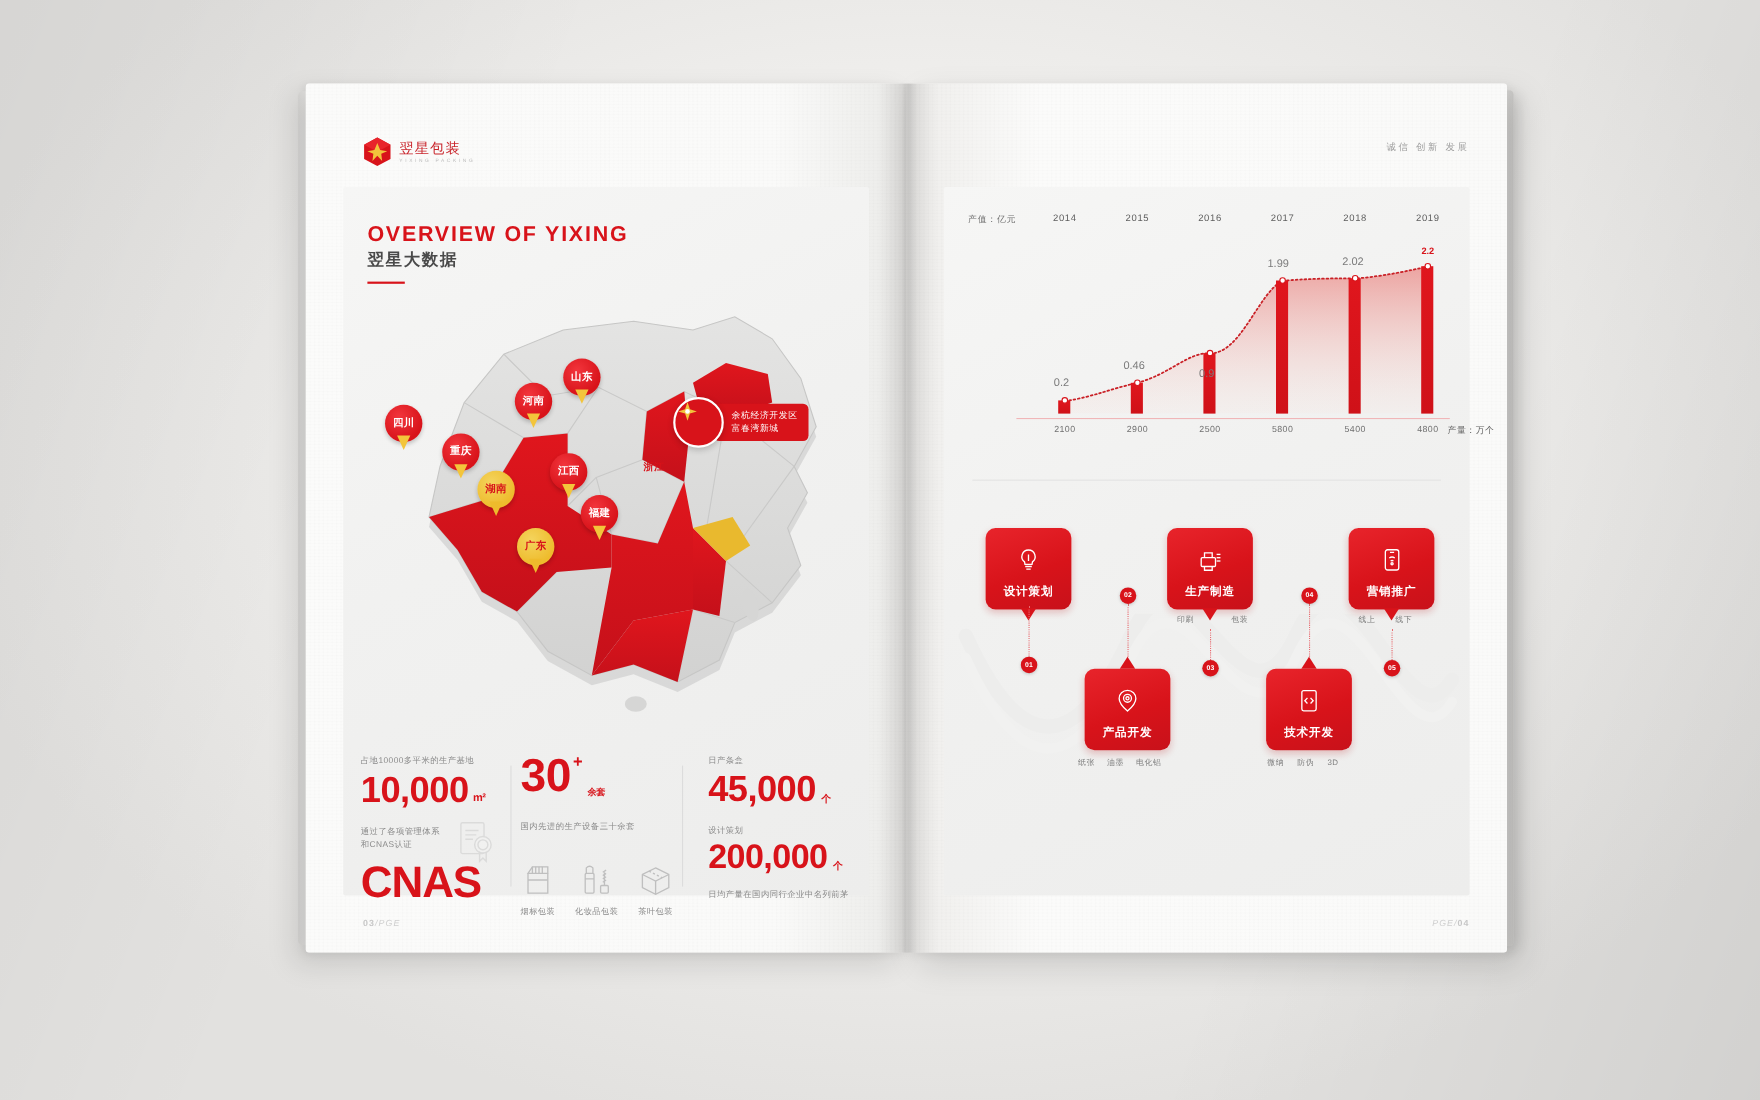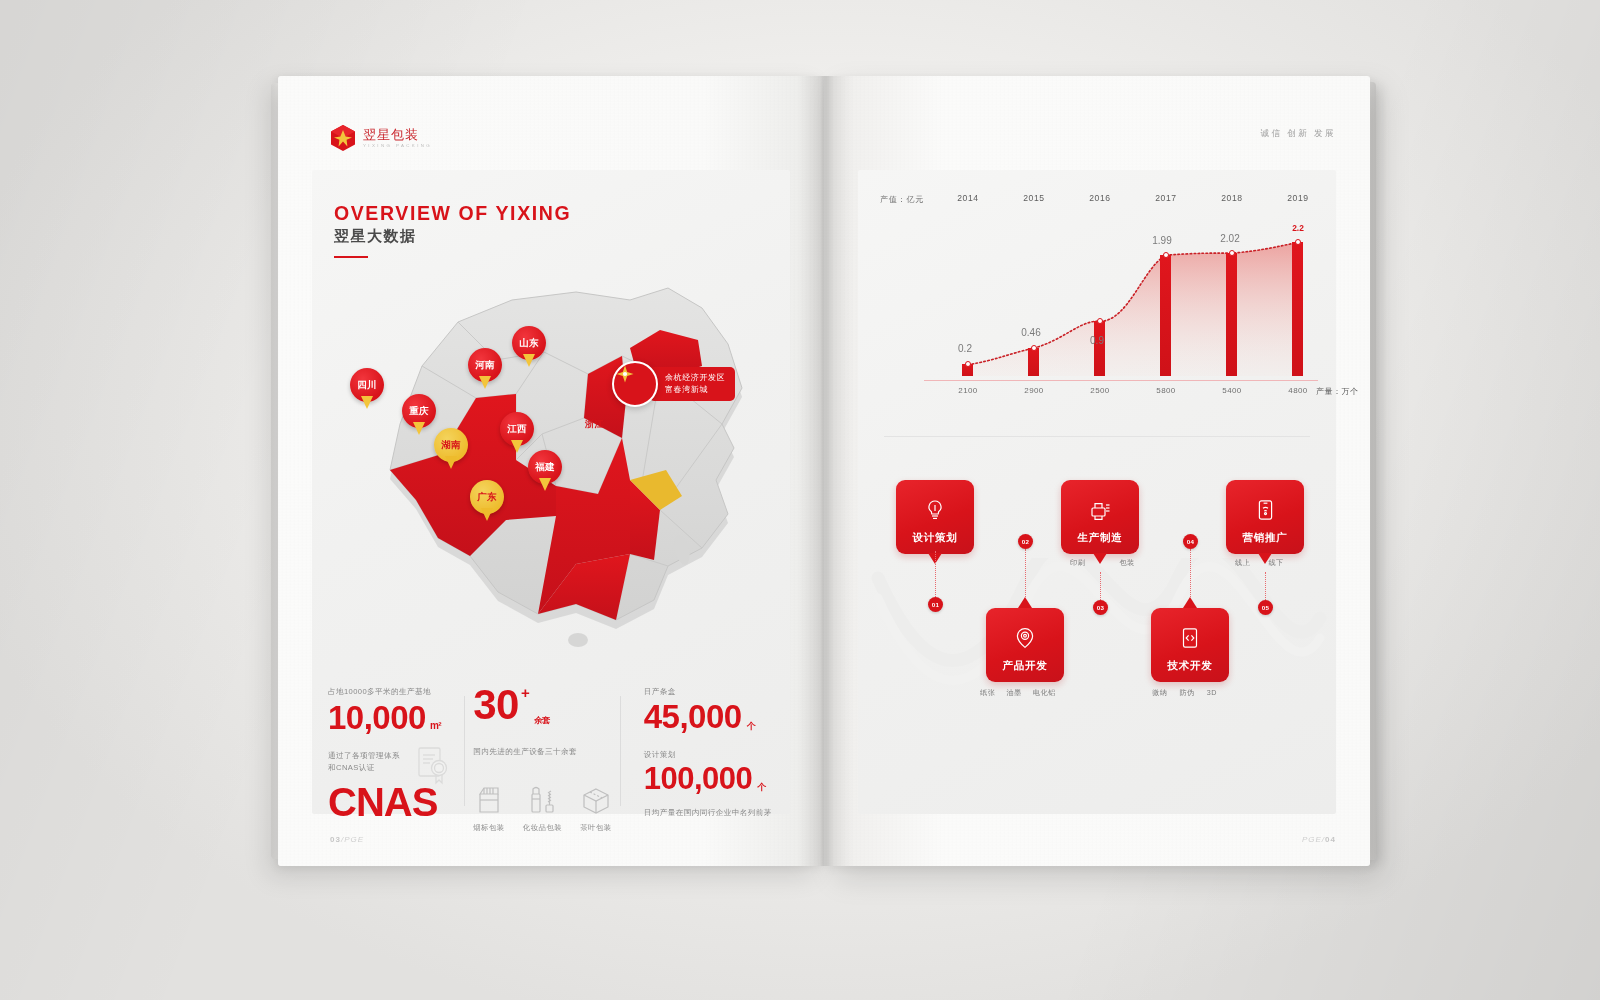--- a/index.html
+++ b/index.html
@@ -467,21 +467,21 @@
         <div class="divider" style="left:308px;"></div>
 
         <div class="stat-col" style="width:170px;">
           <div class="s-note">日产条盒</div>
           <div class="s-big" style="margin-top:2px;">
             <span>45,000</span>
             <span class="s-unit-sm">个</span>
           </div>
           <div class="s-note" style="margin-top:16px;">设计策划</div>
           <div class="s-big" style="margin-top:2px;font-size:31px;">
-            <span>100,000</span>
+            <span>200,000</span>
             <span class="s-unit-sm">个</span>
           </div>
           <div class="s-note" style="margin-top:13px;">日均产量在国内同行企业中名列前茅</div>
         </div>
 
       </div>
     </div>
 
     <div class="pgnum" style="left:52px;">
       <b>03</b><span>/PGE</span>

